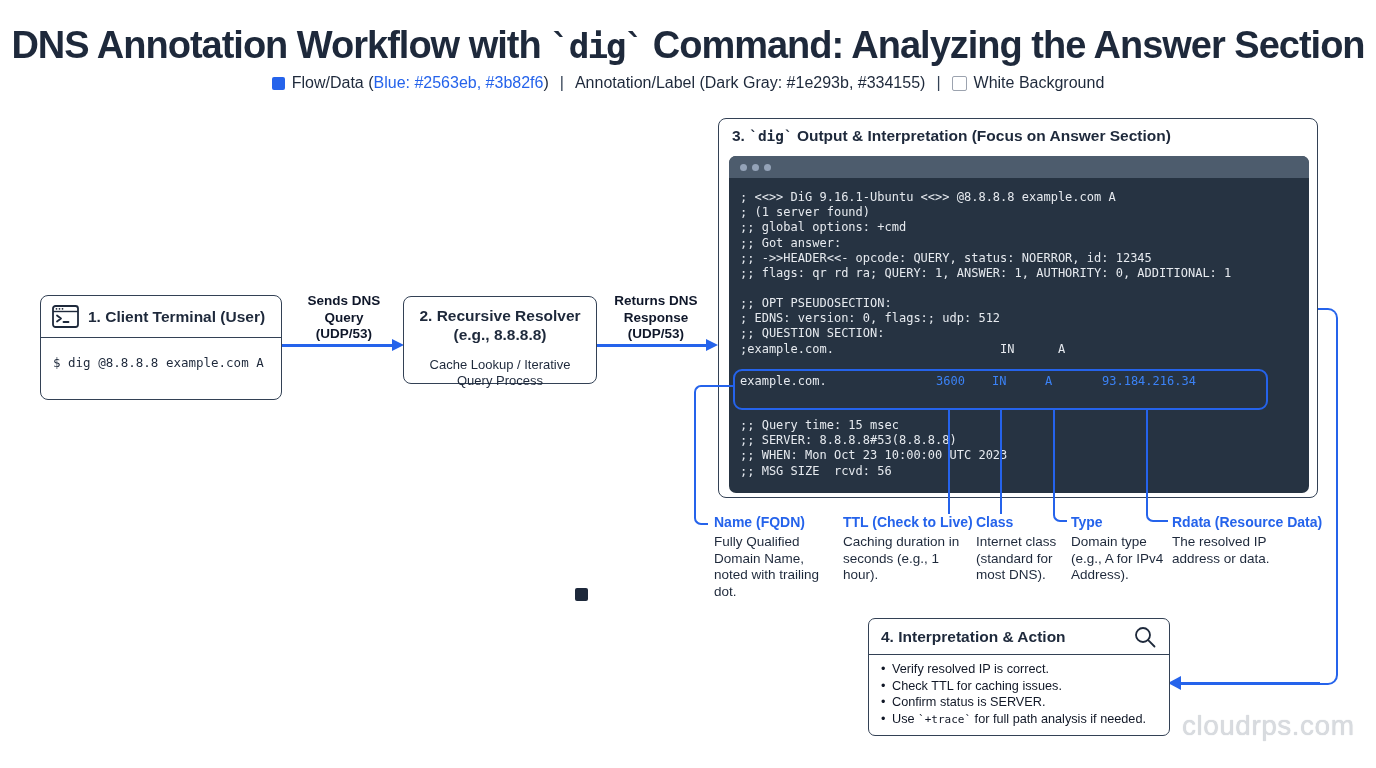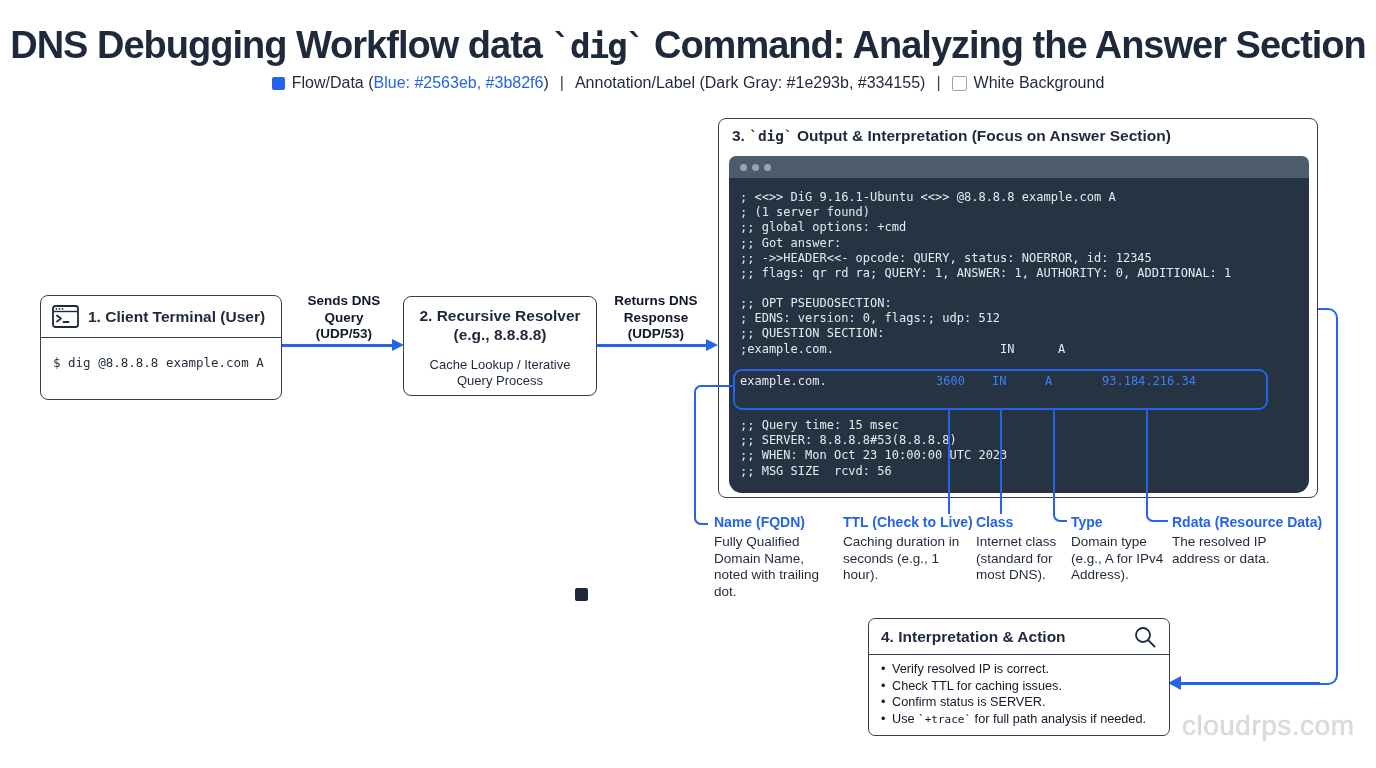--- a/index.html
+++ b/index.html
@@ -25,39 +25,39 @@
   
   .node-box { position:absolute; background:#ffffff; border:1.5px solid #334155; border-radius:8px; box-sizing:border-box; }
 
   
   .box1 { left:40px; top:295px; width:242px; height:105px; }
   .box1-header { display:flex; align-items:center; gap:9px; padding:9px 11px; border-bottom:1.5px solid #334155; }
   .box1-title { font-weight:700; font-size:15.5px; white-space:nowrap; }
   .box1-body { padding:17px 12px; font-family:"DejaVu Sans Mono", monospace; font-size:12.5px; color:#1e293b; white-space:nowrap; }
 
   
-  .box2 { left:403px; top:296px; width:194px; height:100px; text-align:center; padding-top:9px; }
+  .box2 { left:403px; top:296px; width:194px; height:88px; text-align:center; padding-top:9px; }
   .box2-title { font-weight:700; font-size:15.5px; line-height:19px; }
   .box2-body { margin:13px auto 0; width:160px; font-size:13px; line-height:16px; color:#1e293b; }
 
   
   .arrow-line { position:absolute; height:3px; background:#2563eb; }
   .arrow-head-right { position:absolute; width:0; height:0;
     border-top:6.5px solid transparent; border-bottom:6.5px solid transparent; border-left:12px solid #2563eb; }
   .arrow-head-left { position:absolute; width:0; height:0;
     border-top:7px solid transparent; border-bottom:7px solid transparent; border-right:13px solid #2563eb; }
   .arrow-label { position:absolute; text-align:center; font-size:13.5px; font-weight:600;
                  line-height:16.5px; color:#0f172a; }
 
   
   .box3 { left:718px; top:118px; width:600px; height:380px; }
   .box3-title { position:absolute; left:13px; top:8px; font-size:15.5px; font-weight:700; white-space:nowrap; }
   .box3-title .code { font-family:"DejaVu Sans Mono", monospace; font-size:0.93em; }
   .terminal { position:absolute; left:10px; top:37px; width:580px; height:337px;
-              background:#263342; border-radius:13px; }
+              background:#263342; border-radius:7px; }
   .term-bar { height:22px; background:#4d5c6d; border-radius:7px 7px 0 0;
               display:flex; align-items:center; padding-left:11px; gap:5px; }
   .term-dot { width:7px; height:7px; border-radius:50%; background:#94a3b8; }
   .term-pre { position:absolute; left:11px; margin:0; font-family:"DejaVu Sans Mono", monospace;
               font-size:12px; line-height:15.2px; color:#e6eaef; white-space:pre; }
   .pre-a { top:34px; }
   .pre-b { top:140px; }
   .pre-c { top:262px; }
 
   
@@ -107,21 +107,21 @@
   .box4-body .code { font-family:"DejaVu Sans Mono", monospace; font-size:11px; }
 
   .watermark { position:absolute; left:1182px; top:710px; font-size:28px; color:#d8dbdf;
                letter-spacing:0.5px; text-shadow:0 0 1px #c2c6cc; }
 </style>
 </head>
 <body>
 
 <div class="canvas">
 
-  <div class="title"><span>DNS Debugging Workflow data </span><span class="code">`dig`</span><span> Command: Analyzing the Answer Section</span></div>
+  <div class="title"><span>DNS Annotation Workflow with </span><span class="code">`dig`</span><span> Command: Analyzing the Answer Section</span></div>
 
   <div class="legend">
     <span class="legend-item">
       <span class="swatch flow"></span>
       <span><span>Flow/Data (</span><span class="blue-text">Blue: #2563eb, #3b82f6</span><span>)</span></span>
     </span>
     <span class="sep">|</span>
     <span class="legend-item">
       <span class="swatch anno"></span>
       <span>Annotation/Label (Dark Gray: #1e293b, #334155)</span>

